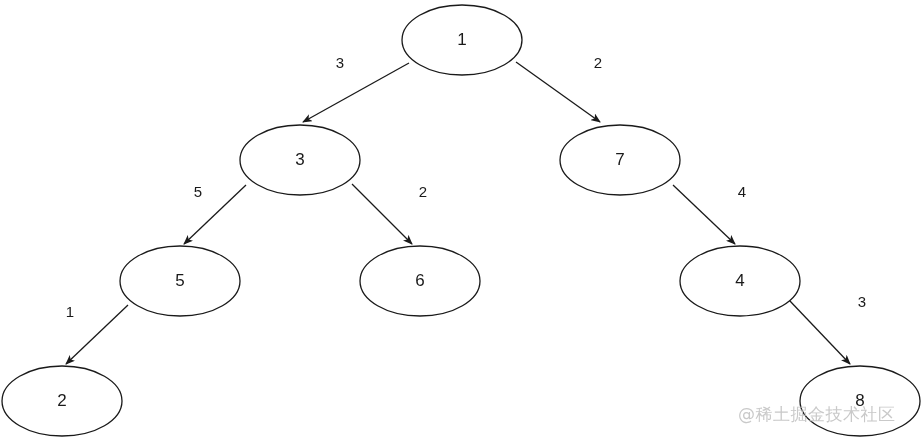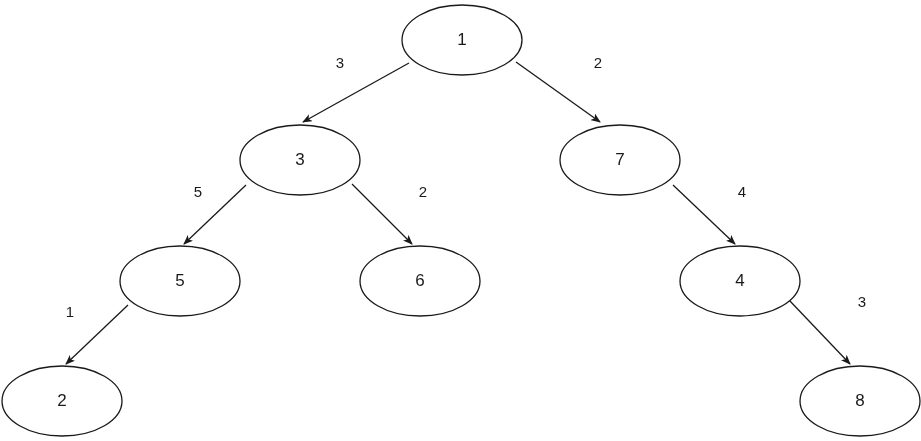--- a/index.html
+++ b/index.html
@@ -118,13 +118,14 @@
         <text class="edge-weight" x="340" y="64" fill="#1a1a1a">3</text>
         <text class="edge-weight" x="598" y="64" fill="#1a1a1a">2</text>
         <text class="edge-weight" x="198" y="193" fill="#1a1a1a">5</text>
         <text class="edge-weight" x="423" y="193" fill="#1a1a1a">2</text>
         <text class="edge-weight" x="742" y="193" fill="#1a1a1a">4</text>
         <text class="edge-weight" x="70" y="313" fill="#1a1a1a">1</text>
         <text class="edge-weight" x="862" y="303" fill="#1a1a1a">3</text>
       </g>
   </svg>
 
+  <div class="watermark-text" style="left: 738px; top: 403px; color: rgb(201, 201, 201);">@稀土掘金技术社区</div>
 </div>
 
 </body></html>

